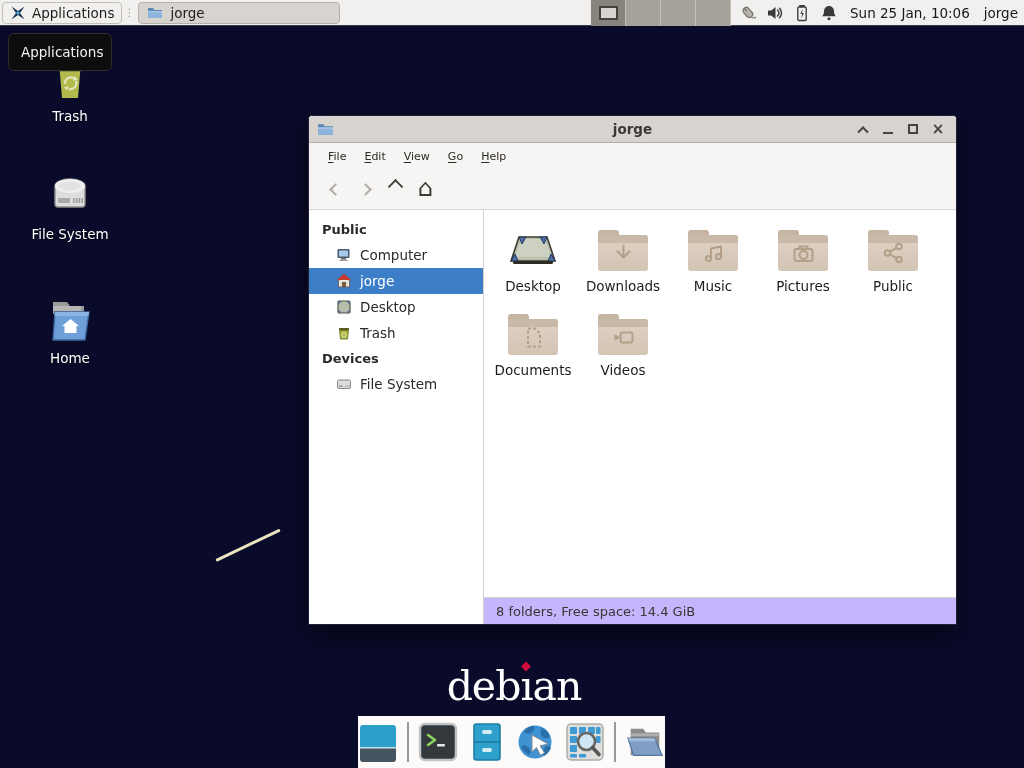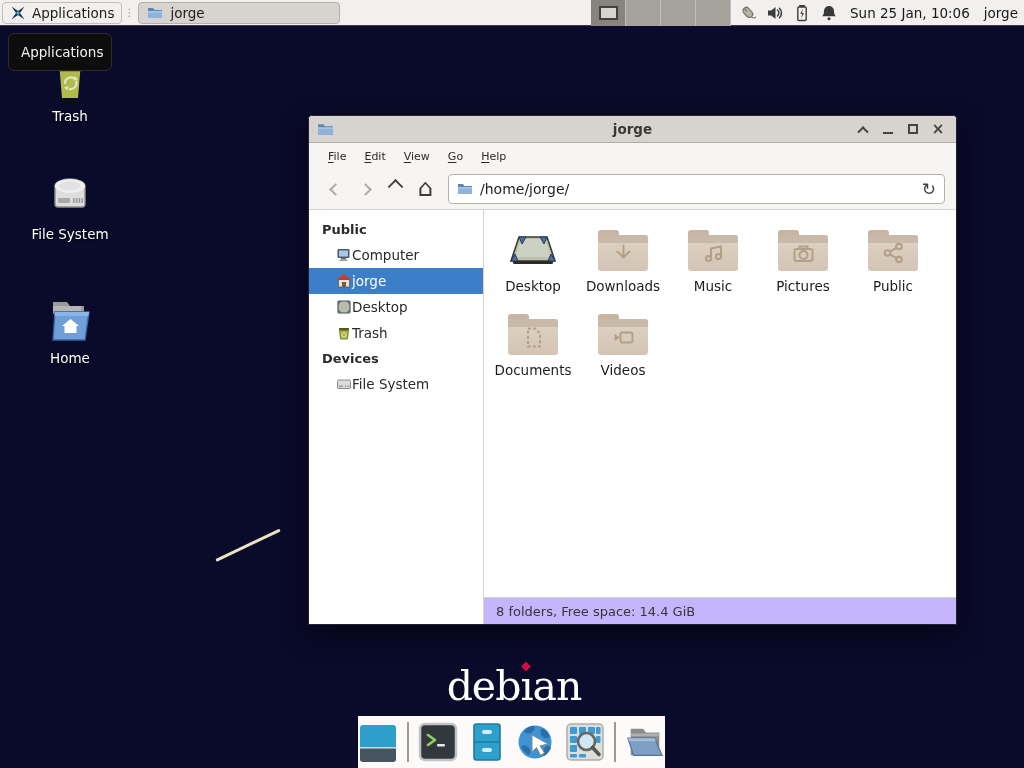--- a/index.html
+++ b/index.html
@@ -82,21 +82,21 @@
              border:1px solid #b5b2ac; border-radius:4px; display:flex; align-items:center;
              padding:0 8px; }
   .pathbar .ptxt { flex:1; margin-left:7px; font-size:14px; color:#1c1c1c; }
   .reload-g { font-size:17px; color:#43413d; line-height:1; }
 
   .wbody { flex:1; display:flex; min-height:0; }
   .sidebar { width:175px; background:#ffffff; border-right:1px solid #d5d2cd;
              padding-top:7px; }
   .side-head { height:25px; display:flex; align-items:center; padding-left:13px;
                font-size:13px; font-weight:bold; color:#2b2a28; }
-  .side-item { height:26px; display:flex; align-items:center; padding-left:27px; 
+  .side-item { height:26px; display:flex; align-items:center; padding-left:27px; gap:8px;
                font-size:13.5px; color:#2b2a28; }
   .side-item.selected { color:#ffffff; }
   .side-item .si { display:flex; width:16px; }
 
   .mainwrap { flex:1; display:flex; flex-direction:column; min-width:0; }
   .filegrid { flex:1; display:flex; flex-wrap:column wrap; flex-wrap:wrap;
               align-content:flex-start; padding:9px 0 0 4px; }
   .fitem { width:90px; height:84px; display:flex; flex-direction:column; align-items:center; }
   .fitem .fic { height:52px; display:flex; align-items:flex-end; justify-content:center; }
   .fitem .flbl { margin-top:7px; font-size:13.5px; color:#1c1c1c; white-space:nowrap; }
@@ -289,31 +289,20 @@
       </span>
     <span class="tool-btn">
         <span class="chev right dis"></span>
       </span>
     <span class="tool-btn">
         <span class="chev up2"></span>
       </span>
     <span class="tool-btn">
         <span class="home-g">⌂</span>
       </span>
-    <div class="pathbar">
-      <span style="display:flex;">
-        <svg width="16" height="16" viewBox="0 0 16 16">
-            <path d="M1 3 h5 l1.5 2 H15 v8 H1 Z" fill="#5b87b5"></path>
-            <path d="M1 6 h14 v7 H1 Z" fill="#8fb4dc"></path>
-            <path d="M1 6 h14 v1.5 H1 Z" fill="#a9c6e6"></path>
-          </svg>
-      </span>
-      <span class="ptxt">/home/jorge/</span>
-      <span class="reload-g">↻</span>
-    </div>
   </div>
 
   <div class="wbody">
     <div class="sidebar" id="sidebar">
         <div class="side-head">Public</div>
         <div class="side-item">
           <span class="si">
             <svg width="16" height="16" viewBox="0 0 16 16">
               <rect x="1.5" y="2" width="12" height="9" rx="1" fill="#4a5a6a"></rect>
               <rect x="3" y="3.5" width="9" height="6" fill="#a9c9ea"></rect>

